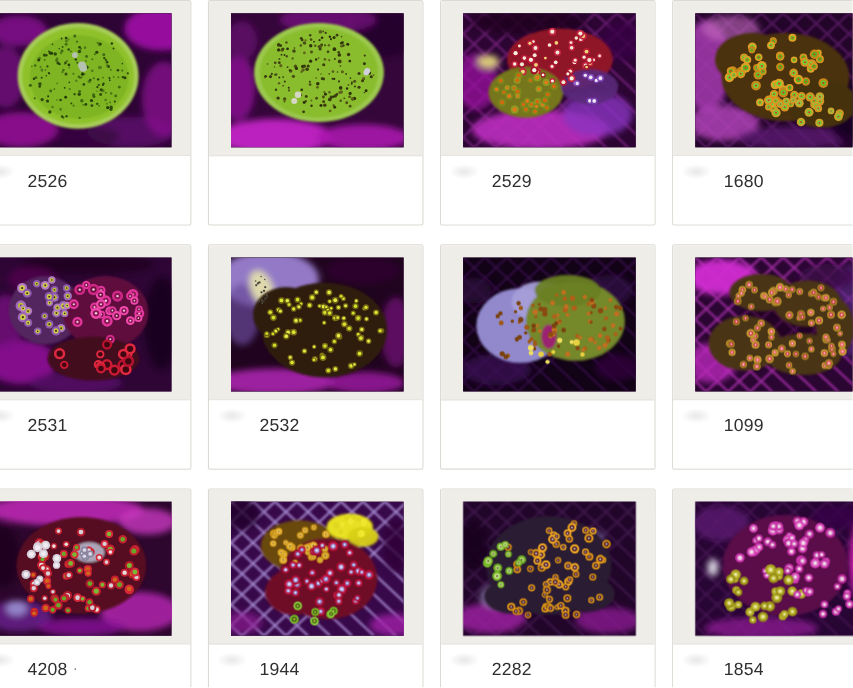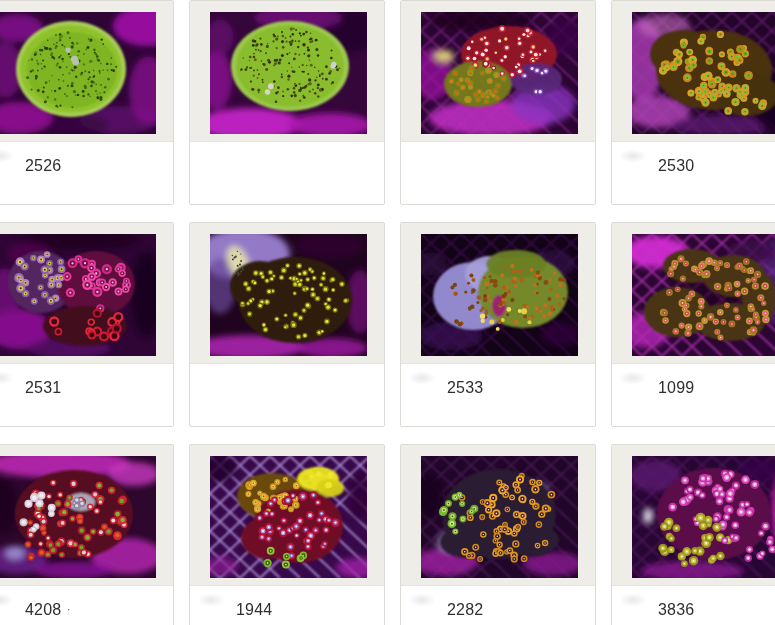--- a/index.html
+++ b/index.html
@@ -661,20 +661,24 @@
                 <circle cx="124.8" cy="59.1" r="3.07" fill="#8a4fc0"></circle>
                 <circle cx="124.8" cy="59.1" r="1.69" fill="#eee8f0"></circle>
                 <circle cx="111.1" cy="56.5" r="2.76" fill="#7a3fae"></circle>
                 <circle cx="111.1" cy="56.5" r="1.52" fill="#eee8f0"></circle>
                 <circle cx="103.7" cy="63.8" r="2.53" fill="#8a4fc0"></circle>
                 <circle cx="103.7" cy="63.8" r="1.39" fill="#eee8f0"></circle>
               </g>
             </svg>
           </div>
     </div>
+    <figcaption class="caption">
+      <span class="curl"></span>
+      <span class="label">2529</span><span class="suffix"></span>
+    </figcaption>
   </figure>
 
   <figure class="card">
     <div class="frame">
       <div class="photo">
             <svg viewBox="0 0 157 122" width="157" height="122">
               <defs>
                 <filter id="bf3" x="-50%" y="-50%" width="200%" height="200%">
                   <feGaussianBlur stdDeviation="3"></feGaussianBlur>
                 </filter>
@@ -959,21 +963,21 @@
                 <circle cx="77.3" cy="82.7" r="0.75" fill="#d43c12"></circle>
                 <circle cx="104.5" cy="76.2" r="4.27" fill="#d8921f"></circle>
                 <circle cx="104.5" cy="76.2" r="2.35" fill="#6fc93a"></circle>
                 <circle cx="104.5" cy="76.2" r="0.94" fill="#d43c12"></circle>
               </g>
             </svg>
           </div>
     </div>
     <figcaption class="caption">
       <span class="curl"></span>
-      <span class="label">2530</span><span class="suffix"></span>
+      <span class="label">1680</span><span class="suffix"></span>
     </figcaption>
   </figure>
 
   <figure class="card">
     <div class="frame">
       <div class="photo">
             <svg viewBox="0 0 157 122" width="157" height="122">
               <defs>
                 <filter id="bf4" x="-50%" y="-50%" width="200%" height="200%">
                   <feGaussianBlur stdDeviation="3"></feGaussianBlur>
@@ -1405,20 +1409,24 @@
                 <circle cx="28.2" cy="39.0" r="1.05" fill="#4a4a42"></circle>
                 <circle cx="25.8" cy="22.7" r="1.08" fill="#4a4a42"></circle>
                 <circle cx="24.4" cy="23.8" r="0.99" fill="#4a4a42"></circle>
                 <circle cx="32.4" cy="35.9" r="1.00" fill="#333330"></circle>
                 <circle cx="27.4" cy="41.1" r="0.57" fill="#333330"></circle>
                 <circle cx="27.4" cy="17.4" r="0.69" fill="#4a4a42"></circle>
               </g>
             </svg>
           </div>
     </div>
+    <figcaption class="caption">
+      <span class="curl"></span>
+      <span class="label">2532</span><span class="suffix"></span>
+    </figcaption>
   </figure>
 
   <figure class="card">
     <div class="frame">
       <div class="photo">
             <svg viewBox="0 0 157 122" width="157" height="122">
               <defs>
                 <filter id="bf6" x="-50%" y="-50%" width="200%" height="200%">
                   <feGaussianBlur stdDeviation="3"></feGaussianBlur>
                 </filter>
@@ -1579,24 +1587,20 @@
                 <circle cx="70.8" cy="88.0" r="2.53" fill="#e8d040"></circle>
                 <circle cx="81.9" cy="86.0" r="1.88" fill="#e8d040"></circle>
                 <circle cx="61.7" cy="86.9" r="2.14" fill="#f0e060"></circle>
                 <circle cx="98.7" cy="77.0" r="1.89" fill="#f0e060"></circle>
                 <circle cx="87.8" cy="75.4" r="2.37" fill="#f0e060"></circle>
                 <circle cx="61.5" cy="82.2" r="2.64" fill="#f0e060"></circle>
               </g>
             </svg>
           </div>
     </div>
-    <figcaption class="caption">
-      <span class="curl"></span>
-      <span class="label">2533</span><span class="suffix"></span>
-    </figcaption>
   </figure>
 
   <figure class="card">
     <div class="frame">
       <div class="photo">
             <svg viewBox="0 0 157 122" width="157" height="122">
               <defs>
                 <filter id="bf7" x="-50%" y="-50%" width="200%" height="200%">
                   <feGaussianBlur stdDeviation="3"></feGaussianBlur>
                 </filter>
@@ -3101,17 +3105,17 @@
                 <circle cx="129.2" cy="77.2" r="0.71" fill="#ffffff"></circle>
                 <circle cx="104.1" cy="81.9" r="3.58" fill="#c832a8"></circle>
                 <circle cx="104.1" cy="81.9" r="1.97" fill="#e0a8d0"></circle>
                 <circle cx="104.1" cy="81.9" r="0.79" fill="#ffffff"></circle>
               </g>
             </svg>
           </div>
     </div>
     <figcaption class="caption">
       <span class="curl"></span>
-      <span class="label">3836</span><span class="suffix"></span>
+      <span class="label">1854</span><span class="suffix"></span>
     </figcaption>
   </figure>
 </div>
 </div>
 
 </body></html>

